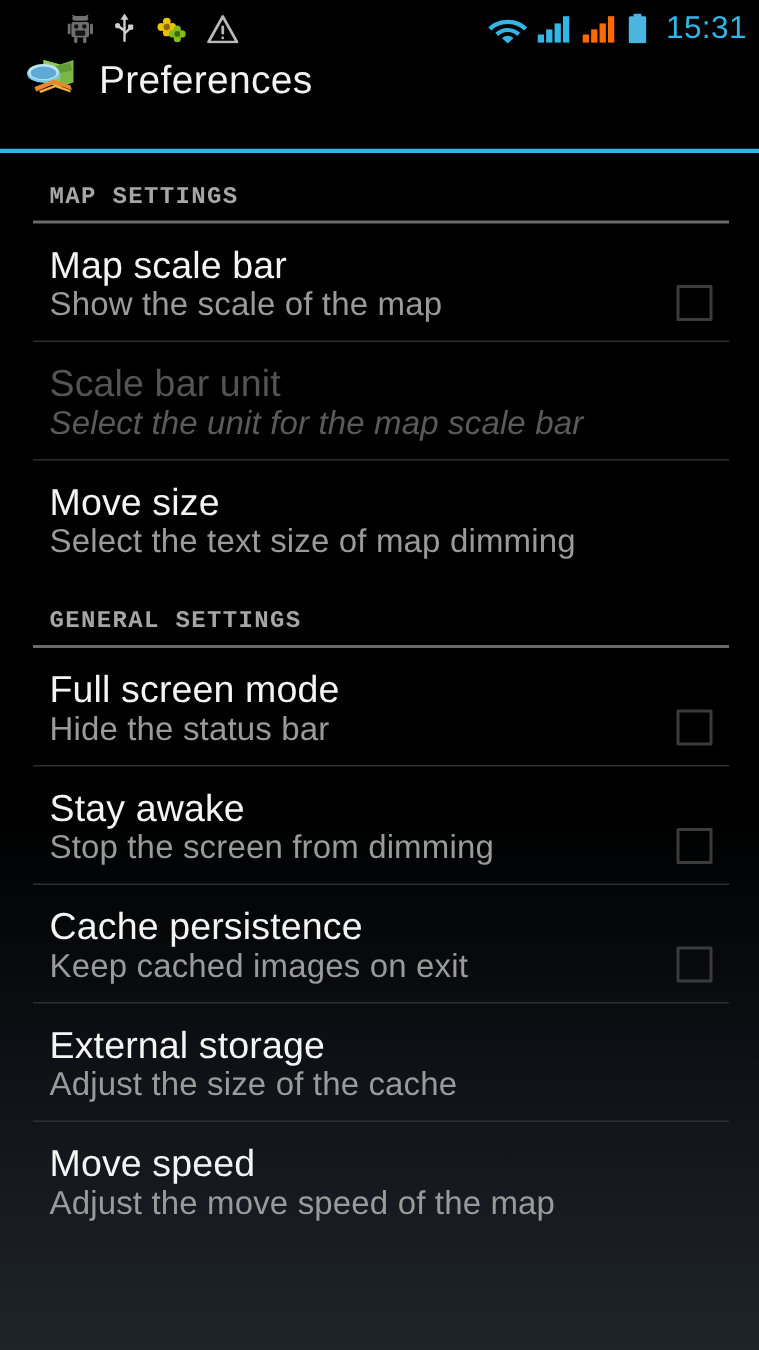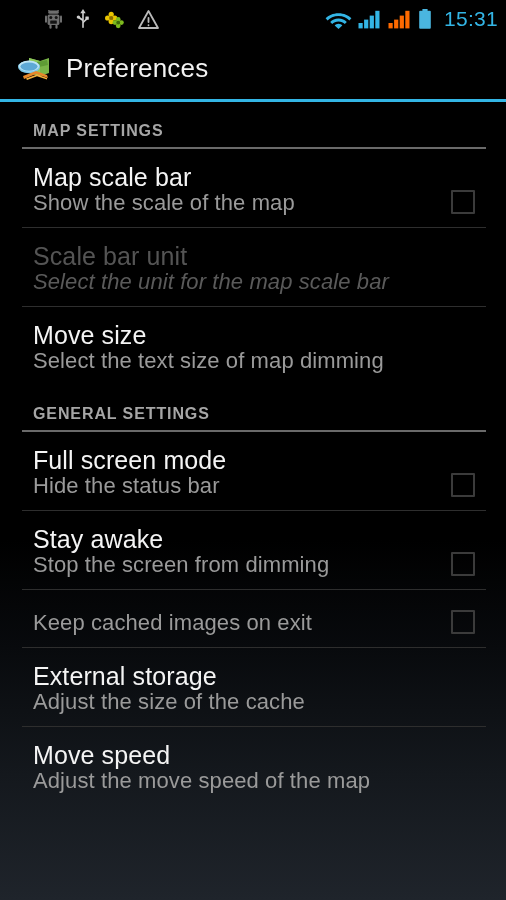--- a/index.html
+++ b/index.html
@@ -60,21 +60,21 @@
     margin-left: 6px;
     padding-bottom: 1px;
   }
 
   
   .action-bar {
     position: relative;
     height: 61px;
     background: #000;
     display: flex;
-    align-items: center;
+    align-items: flex-start;
     padding-left: 17px;
     box-sizing: border-box;
   }
   .app-icon {
     width: 34px;
     height: 26px;
     margin-right: 15px;
     flex: 0 0 auto;
     line-height: 0;
   }
@@ -96,20 +96,21 @@
   }
 
   .section-header {
     padding: 20px 22px 0 33px;
   }
   .section-header .sh-label {
     color: #a6a6a6;
     font-size: 16px;
     font-weight: bold;
     letter-spacing: 0.9px;
+    font-family: Liberation Mono, monospace;
   }
   .section-rule {
     height: 2px;
     background: #6a6a6a;
     margin: 7px 20px 0 22px;
   }
 
   .pref-item {
     position: relative;
     display: flex;
@@ -357,20 +358,21 @@
           <div class="pref-summary">Stop the screen from dimming</div>
         </div>
         <div class="pref-widget">
           <span class="checkbox"></span>
         </div>
       </div>
       <div class="item-rule"></div>
 
       <div class="pref-item">
         <div class="pref-text">
+          <div class="pref-title">Cache persistence</div>
           <div class="pref-summary">Keep cached images on exit</div>
         </div>
         <div class="pref-widget">
           <span class="checkbox"></span>
         </div>
       </div>
       <div class="item-rule"></div>
 
       <div class="pref-item">
         <div class="pref-text">

